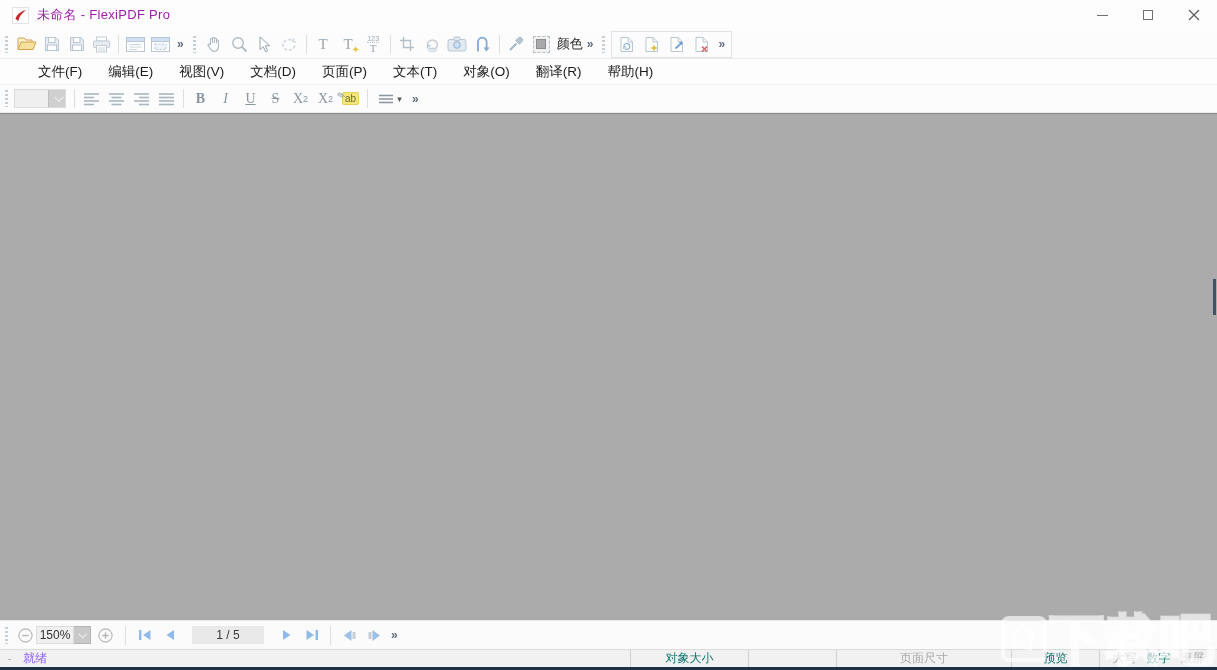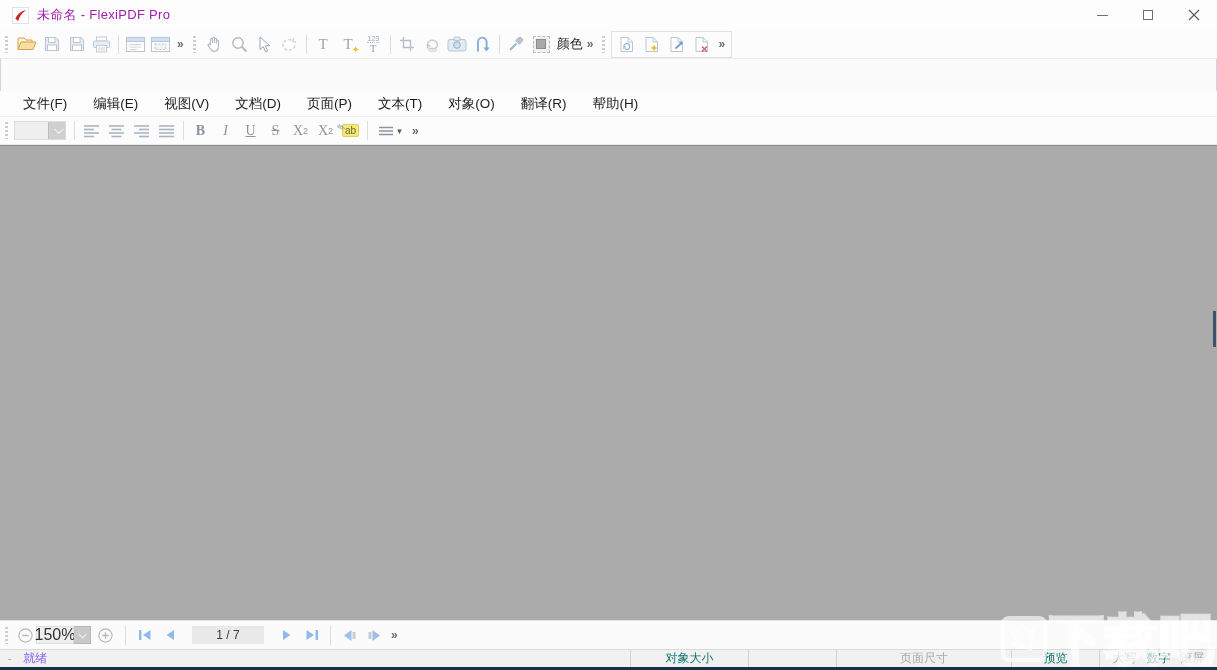--- a/index.html
+++ b/index.html
@@ -28,21 +28,21 @@
   .color-label { font-size:13px; color:#2a2a2a; margin-left:3px; }
   .swatch-outer { width:17px; height:17px; border:1px dashed #b3bfc9; display:flex; align-items:center; justify-content:center; background:#f2f2f2; }
   .swatch-inner { width:10px; height:10px; background:#a9a9a9; border:1px solid #8d8d8d; }
   .num-stack { display:flex; flex-direction:column; align-items:center; line-height:1; }
   .num-top { font-size:7px; color:#9aa6b1; border-bottom:1px dotted #b6c1cb; }
   .num-bottom { font-size:11px; color:#9aa6b1; font-family:"Liberation Serif",serif; }
   .tplus-wrap { position:relative; }
   .tstar { position:absolute; right:-7px; bottom:-2px; color:#e6c33c; font-size:10px; }
 
   
-  .menubar { height:26px; display:flex; align-items:center; background:#fdfdfd; border-bottom:1px solid #efefef; padding-left:10px; flex:0 0 auto;margin-top:32px; }
+  .menubar { height:26px; display:flex; align-items:center; background:#fdfdfd; border-bottom:1px solid #efefef; padding-left:25px; flex:0 0 auto; }
   .menu-item { font-size:13.5px; color:#1c1c1c; padding:3px 13px; cursor:default; }
 
   
   .formatbar { height:28px; }
   .font-combo { width:172px; height:19px; background:#ededed; border:1px solid #dcdcdc; font-size:13px; color:#8f8f8f; display:flex; align-items:center; padding-left:6px; margin-right:10px; }
   .size-combo { width:52px; height:19px; background:#efefef; border:1px solid #dcdcdc; display:flex; margin-right:4px; }
   .size-value { flex:1; font-size:12px; color:#555; display:flex; align-items:center; padding-left:4px; }
   .size-btn { width:17px; background:#cfcfcf; border-left:1px solid #bdbdbd; display:flex; align-items:center; justify-content:center; }
   .size-caret { width:7px; height:7px; border-right:1.5px solid #f2f2f2; border-bottom:1.5px solid #f2f2f2; transform:rotate(45deg) translateY(-2px); }
   .fmt-letter { font-size:14px; color:#8a95a0; font-family:"Liberation Serif","DejaVu Serif",serif; }
@@ -54,21 +54,21 @@
   .hl-chip { background:#f5e878; border:1px solid #e3d05a; color:#6b6b2f; font-size:10px; padding:0 2px; border-radius:2px; position:relative; }
   .hl-pen { position:absolute; left:-6px; top:-3px; font-size:10px; color:#8a95a0; transform:rotate(-20deg); }
   .linestyle-caret { font-size:9px; color:#555; margin-left:3px; }
 
   
   .canvas { flex:1 1 auto; background:#ababab; border-top:1px solid #8a8a8a; position:relative; }
   .vscroll-thumb { position:absolute; right:1px; top:165px; width:3px; height:36px; background:#40526a; }
 
   
   .navbar { height:29px; display:flex; align-items:center; background:#fbfbfb; border-top:1px solid #e6e6e6; flex:0 0 auto; }
-  .zoom-box { width:38px; height:18px; background:#efefef; border:1px solid #dedede; font-size:16px; color:#333; display:flex; align-items:center; justify-content:center; }
+  .zoom-box { width:38px; height:18px; background:#efefef; border:1px solid #dedede; font-size:12px; color:#333; display:flex; align-items:center; justify-content:center; }
   .zoom-dd { width:17px; height:18px; background:#c9c9c9; border:1px solid #b5b5b5; border-left:none; display:flex; align-items:center; justify-content:center; }
   .zoom-dd-caret { width:6px; height:6px; border-right:1.5px solid #f0f0f0; border-bottom:1.5px solid #f0f0f0; transform:rotate(45deg) translateY(-1px); }
   .page-box { width:72px; height:18px; background:#e9e9e9; font-size:12px; color:#3a3a3a; display:flex; align-items:center; justify-content:center; margin:0 10px; }
 
   
   .statusbar { height:18px; display:flex; align-items:center; background:#f1f1f1; border-top:1px solid #dadada; font-size:12px; flex:0 0 auto; }
   .sb-ready { color:#8b5cf6; margin-left:20px; }
   .sb-dash { color:#9a9a9a; margin-left:8px; font-size:10px; }
   .sb-cell { height:100%; display:flex; align-items:center; justify-content:center; border-left:1px solid #d2d2d2; }
   .sb-dark { color:#0f766e; }
@@ -422,21 +422,21 @@
       <svg width="14" height="12" viewBox="0 0 14 12">
           <rect x="1" y="1" width="2.4" height="10" fill="#8fb9e8"></rect>
           <path d="M12.5 1 L5 6 L12.5 11 Z" fill="#8fb9e8"></path>
         </svg>
     </button>
     <button class="tb">
       <svg width="10" height="12" viewBox="0 0 10 12">
           <path d="M9 1 L1.5 6 L9 11 Z" fill="#8fb9e8"></path>
         </svg>
     </button>
-    <span class="page-box">1 / 7</span>
+    <span class="page-box">1 / 5</span>
     <button class="tb">
       <svg width="10" height="12" viewBox="0 0 10 12">
           <path d="M1 1 L8.5 6 L1 11 Z" fill="#8fb9e8"></path>
         </svg>
     </button>
     <button class="tb">
       <svg width="14" height="12" viewBox="0 0 14 12">
           <path d="M1.5 1 L9 6 L1.5 11 Z" fill="#8fb9e8"></path>
           <rect x="10.6" y="1" width="2.4" height="10" fill="#8fb9e8"></rect>
         </svg>

